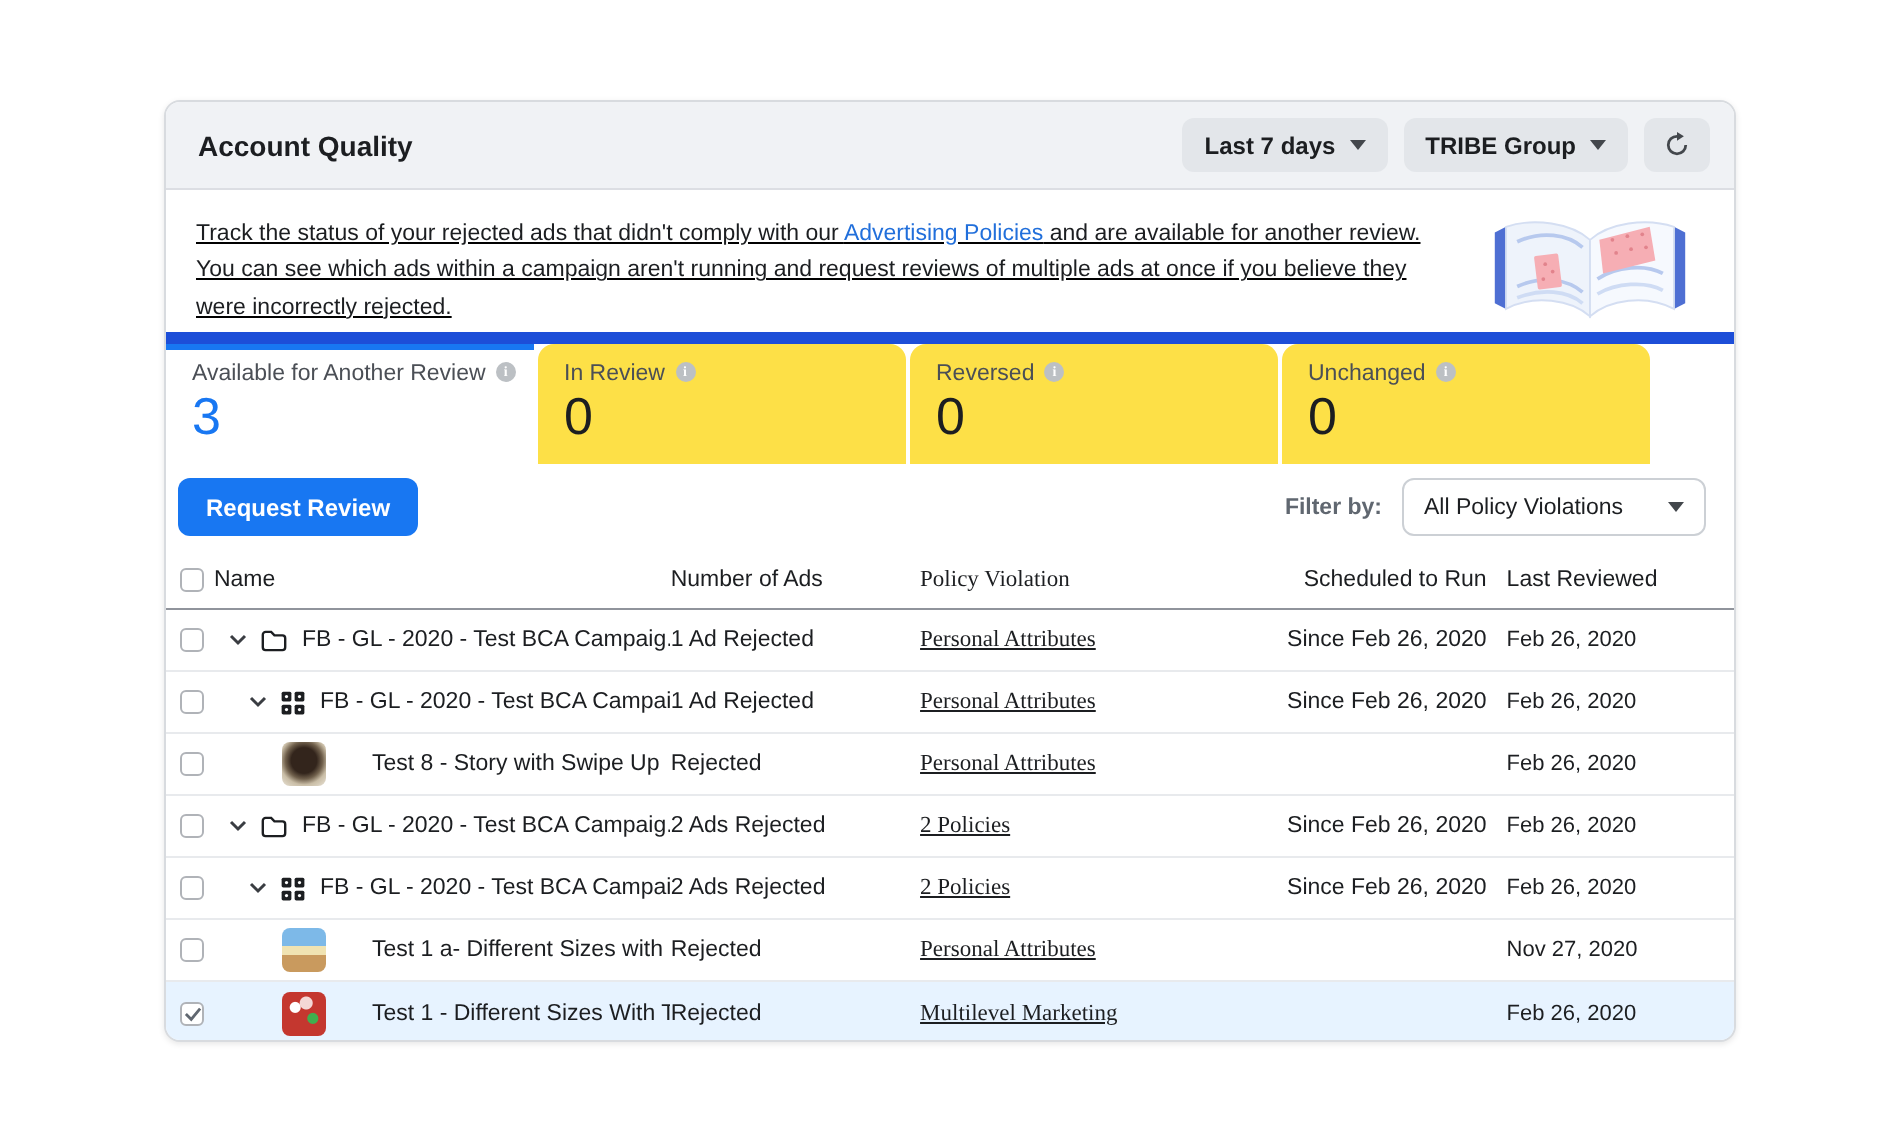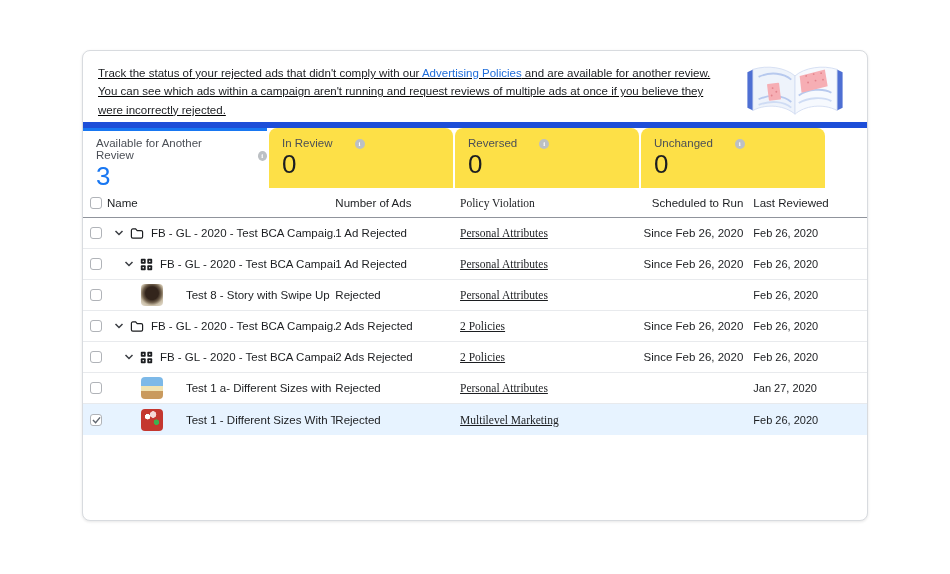--- a/index.html
+++ b/index.html
@@ -19,21 +19,21 @@
   
   .desc { height:77px; padding:13px 150px 0 15px; position:relative; border-bottom:6px solid #1d4ed8;text-decoration:underline; }
   .desc-text { font-size:11.5px; line-height:1.6; color:#1c1e21; max-width:640px; }
   .desc-link { color:#216fdb; text-decoration:none; cursor:pointer; }
   .book { position:absolute; right:16px; top:9px; }
   
   .tabs { height:60px; display:flex; background:#fff; }
   .tab { width:184px; margin-right:2px; padding:9px 0 0 13px; cursor:pointer; }
   .tab.inactive { background:#fde047; border-radius:8px 8px 0 0; }
   .tab.active { background:#fff; border-top:3px solid #1877f2; padding-top:6px; }
-  .tab-label { font-size:11.5px; color:#4b4f56; display:flex; align-items:flex-end; gap:22px; }
+  .tab-label { font-size:11.5px; color:#4b4f56; display:flex; align-items:flex-start; gap:5px; }
   .tab-num { font-size:26px; line-height:1.15; color:#1c1e21; margin-top:1px; }
   .tab.active .tab-num { color:#1877f2; }
   .info { display:inline-block; width:10px; height:10px; border-radius:50%; background:#bcc0c4; color:#fff; font-size:7px; font-weight:bold; text-align:center; line-height:10px; font-family:"Liberation Serif", serif; }
   
   .toolbar { height:43px; display:flex; align-items:center; padding:0 14px 0 6px; }
   .primary-btn { background:#1877f2; color:#fff; font-size:12px; font-weight:bold; border:none; border-radius:6px; height:29px; padding:0 14px; cursor:pointer; }
   .toolbar-right { margin-left:auto; display:flex; align-items:center; gap:10px; }
   .filter-label { font-size:11.5px; font-weight:bold; color:#606770; }
   .select { width:152px; height:29px; background:#fff; border:1px solid #ccd0d5; border-radius:6px; display:flex; align-items:center; justify-content:space-between; padding:0 10px; font-size:11.5px; color:#1c1e21; cursor:pointer; }
   
@@ -58,20 +58,41 @@
   .thumb + .name-text { margin-left:23px; }
   .thumb-dark  { background:radial-gradient(circle at 50% 42%, #33251c 0 38%, #70604c 55%, #c9bda6 72%, #e9e3d6 100%); }
   .thumb-beach { background:linear-gradient(180deg,#7db9e8 0 40%, #f0e3b2 40% 62%, #c99a5e 62% 100%); }
   .thumb-red   { background:radial-gradient(circle at 30% 35%, #ffffff 0 2.5px, transparent 3px), radial-gradient(circle at 70% 60%, #3faf4e 0 2.5px, transparent 3px), radial-gradient(circle at 55% 25%, #f4d8d6 0 3px, transparent 3.5px), #c4372f; }
 </style>
 </head>
 <body>
 
 <div class="card">
 
+  <div class="hdr">
+    <div class="hdr-title">Account Quality</div>
+    <div class="hdr-right">
+      <div class="pill-btn">
+        <span>Last 7 days</span>
+        <span class="caret"></span>
+      </div>
+      <div class="pill-btn">
+        <span>TRIBE Group</span>
+        <span class="caret"></span>
+      </div>
+      <div class="icon-btn">
+        <span style="display:flex;">
+          <svg width="15" height="15" viewBox="0 0 24 24">
+              <path d="M19 12 a7 7 0 1 1 -7 -7" fill="none" stroke="#43474c" stroke-width="2.2"></path>
+              <path d="M12 1.5 L17.5 5 L12 8.5 Z" fill="#43474c"></path>
+            </svg>
+        </span>
+      </div>
+    </div>
+  </div>
 
   <div class="desc">
     <div class="desc-text">
       <span>Track the status of your rejected ads that didn't comply with our </span><a class="desc-link">Advertising Policies</a><span> and are available for another review. You can see which ads within a campaign aren't running and request reviews of multiple ads at once if you believe they were incorrectly rejected.</span>
     </div>
     <span class="book">
       <svg width="112" height="58" viewBox="0 0 120 62">
         <path d="M9 13 L15 10 L15 54 L9 51 Z" fill="#4e6fd3"></path>
         <path d="M111 13 L105 10 L105 54 L111 51 Z" fill="#4e6fd3"></path>
         <path d="M15 10 C30 5 50 8 60 17 L60 58 C50 49 30 46 15 54 Z" fill="#eef3fb" stroke="#d4def2" stroke-width="1"></path>
@@ -120,20 +141,30 @@
     </div>
     <div class="tab inactive">
       <div class="tab-label">
           <span>Unchanged</span>
           <span class="info">i</span>
         </div>
       <div class="tab-num">0</div>
     </div>
   </div>
 
+  <div class="toolbar">
+    <button class="primary-btn">Request Review</button>
+    <div class="toolbar-right">
+      <span class="filter-label">Filter by:</span>
+      <div class="select">
+        <span>All Policy Violations</span>
+        <span class="caret"></span>
+      </div>
+    </div>
+  </div>
 
   <div class="thead">
     <div class="c-check">
         <span class="checkbox"></span>
       </div>
     <div class="c-name">Name</div>
     <div class="c-ads">Number of Ads</div>
     <div class="c-viol">Policy Violation</div>
     <div class="c-sched">Scheduled to Run</div>
     <div class="c-rev" style="font-size:11.5px;">Last Reviewed</div>
@@ -263,21 +294,21 @@
     <div class="c-check">
         <span class="checkbox"></span>
       </div>
     <div class="c-name">
       <span class="thumb thumb-beach"></span>
       <span class="name-text">Test 1 a- Different Sizes with Differ...</span>
     </div>
     <div class="c-ads">Rejected</div>
     <div class="c-viol"><a class="viol-link">Personal Attributes</a></div>
     <div class="c-sched"></div>
-    <div class="c-rev">Jan 27, 2020</div>
+    <div class="c-rev">Nov 27, 2020</div>
   </div>
 
   <div class="trow selected">
     <div class="c-check">
       <span class="checkbox">
           <svg width="9" height="8" viewBox="0 0 10 9">
             <path d="M1 4.5 L4 7.5 L9 1.5" fill="none" stroke="#606770" stroke-width="1.6"></path>
           </svg>
         </span>
     </div>

